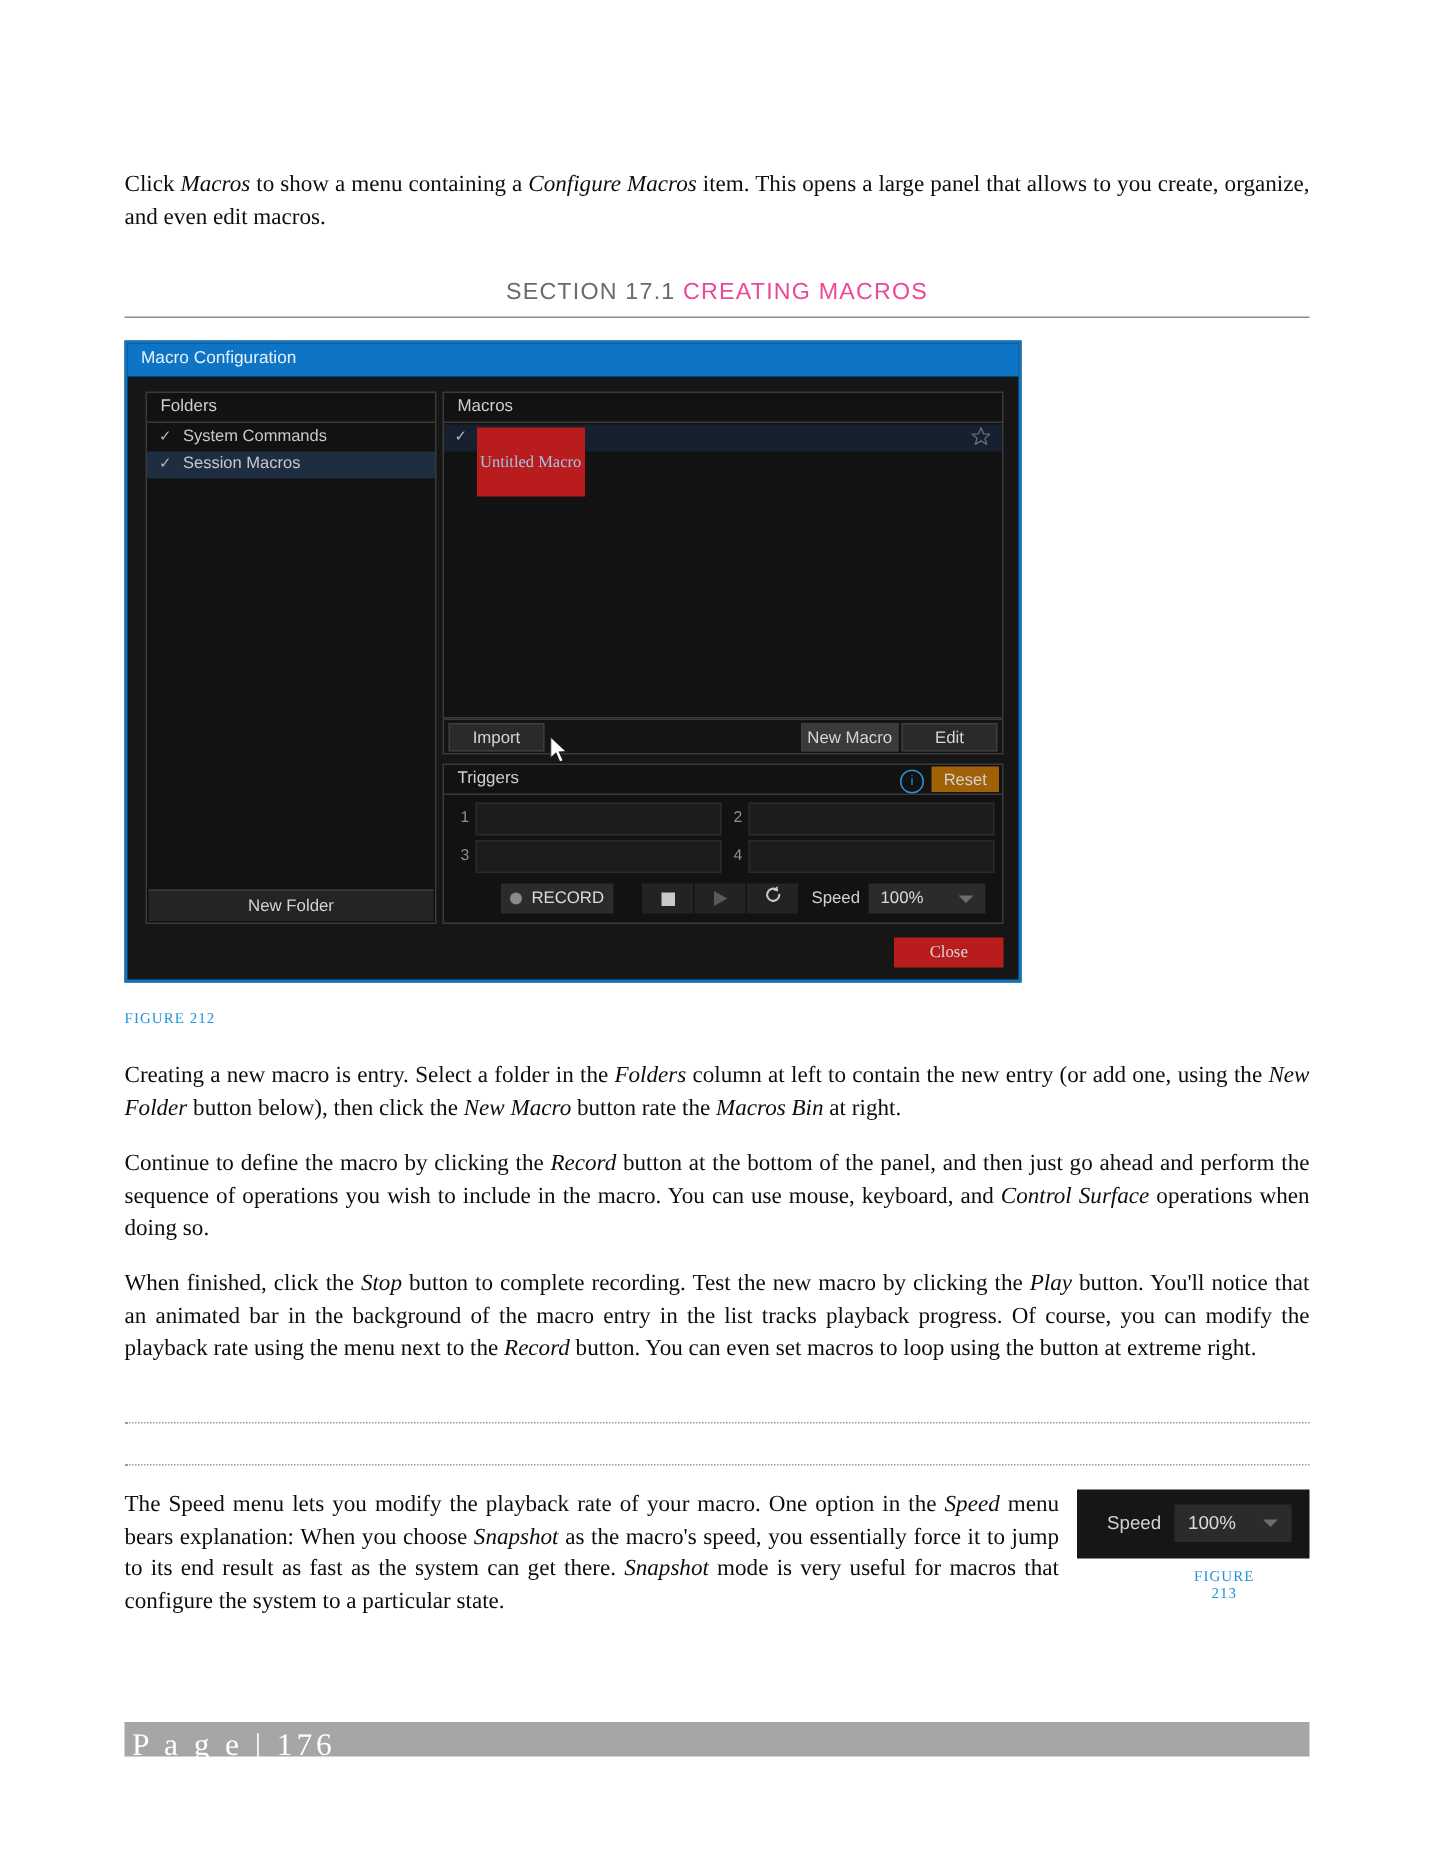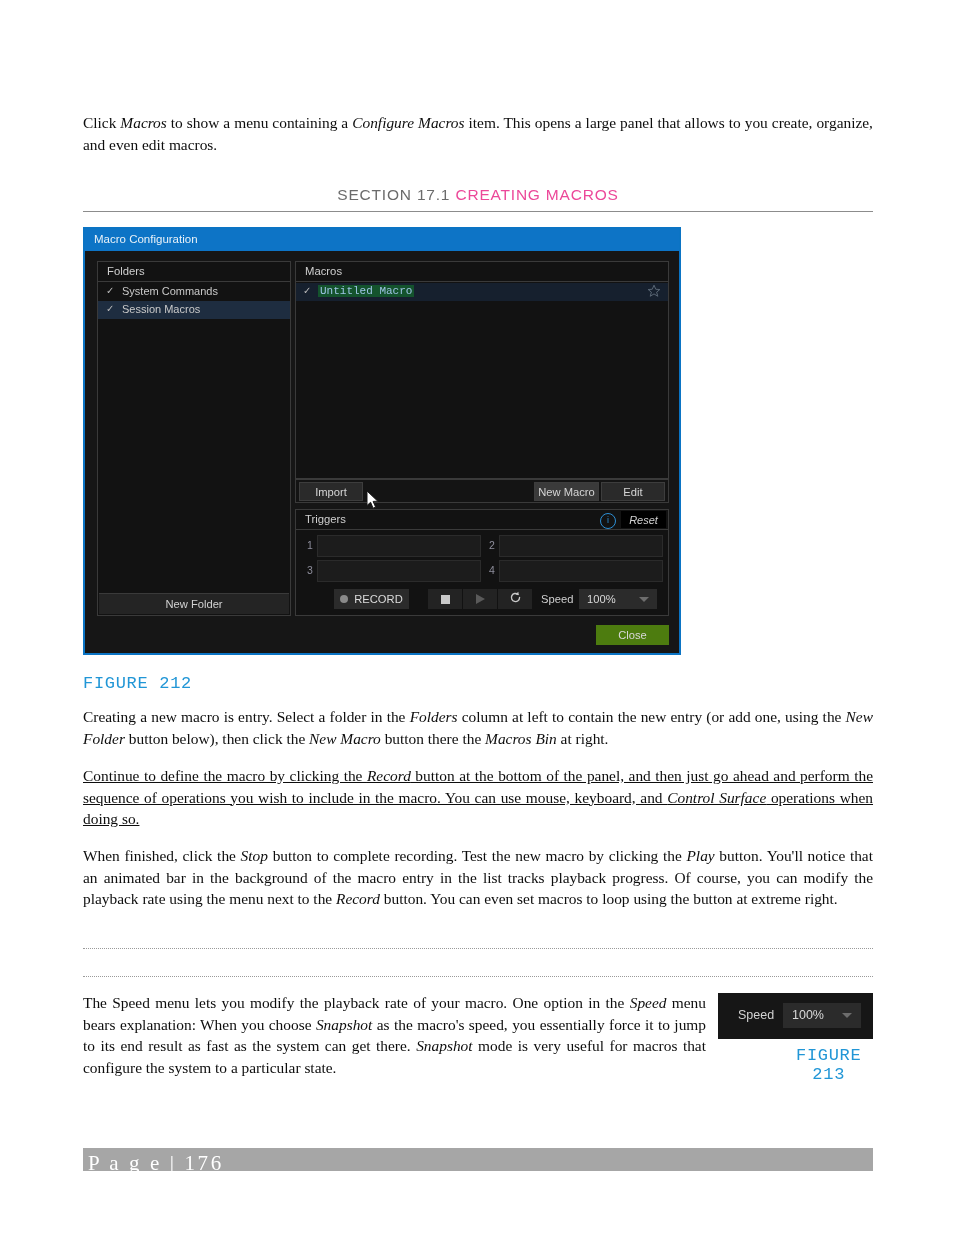--- a/index.html
+++ b/index.html
@@ -31,21 +31,21 @@
     font-family: "Liberation Serif", serif;
     font-size: 15.4px;
     line-height: 21.6px;
     text-align: justify;
     color: #0d0d0d;
   }
   .para i { font-style: italic; }
 
   #intro-para { top: 112px; }
   #para-creating { top: 706px; }
-  #para-continue { top: 765px; text-decoration: underline; }
+  #para-continue { top: 765px; }
   #para-finished { top: 845px; }
   #para-speed {
     top: 992px;
     width: 623px;
   }
 
   
   .section-head {
     position: absolute;
     left: 83px;
@@ -94,22 +94,22 @@
     left: 83px;
     top: 976px;
     width: 790px;
     height: 0;
     border-top: 1px dotted #9a9a9a;
   }
 
   
   .fig-caption {
     position: absolute;
-    font-family: Liberation Mono, monospace;
-    font-size: 17px;
+    font-family: Liberation Serif, serif;
+    font-size: 10px;
     letter-spacing: 0.7px;
     color: #2196d6;
   }
   #fig-212-caption { left: 83px; top: 674px; }
   #fig-213-caption { left: 796px; top: 1046px; text-align: center; }
 
   
   #footer-bar {
     position: absolute;
     left: 83px;
@@ -264,25 +264,25 @@
     left: 7px;
     top: 2px;
     font-size: 10px;
     color: #b9b9b9;
     font-family: "Liberation Sans", sans-serif;
   }
   #macro-row-name {
     position: absolute;
     left: 22px;
     top: 2px;
-    font-family: Liberation Mono, monospace;
+    font-family: Liberation Serif, serif;
     font-size: 11px;
     color: #9fc4e6;
-    background: #14532d;
-    padding: 0 2px;
+    background: #b91c1c;
+    padding: 17px 2px;
   }
   #macro-row-star {
     position: absolute;
     right: 7px;
     top: 1px;
     width: 14px;
     height: 14px;
   }
 
   
@@ -365,28 +365,27 @@
     font-size: 9px;
     line-height: 13px;
     text-align: center;
   }
   #triggers-reset-button {
     position: absolute;
     right: 2px;
     top: 1px;
     width: 45px;
     height: 17px;
-    background: #000000;
+    background: #a16207;
     font-family: "Liberation Sans", sans-serif;
     font-size: 11px;
     color: #d2d2d2;
     display: flex;
     align-items: center;
     justify-content: center;
-    font-style: italic;
   }
   .trigger-slot {
     position: absolute;
     height: 22px;
   }
   .trigger-num {
     position: absolute;
     left: 0;
     top: 4px;
     width: 12px;
@@ -492,22 +491,22 @@
     border-top: 5px solid #6d6d6d;
   }
 
   
   #close-button {
     position: absolute;
     right: 10px;
     bottom: 8px;
     width: 73px;
     height: 20px;
-    background: #4d7c0f;
-    font-family: Liberation Sans, sans-serif;
+    background: #b91c1c;
+    font-family: Liberation Serif, serif;
     font-size: 11.2px;
     color: #d8d8d8;
     display: flex;
     align-items: center;
     justify-content: center;
   }
 
   
   #fig-213 {
     position: absolute;
@@ -668,21 +667,21 @@
         </div>
       </div>
     </div>
 
     <div id="close-button">Close</div>
   </div>
 
   <div class="fig-caption" id="fig-212-caption">FIGURE 212</div>
 
   <div class="para" id="para-creating">
-    <span>Creating a new macro is entry.  Select a folder in the </span><i>Folders</i><span> column at left to contain the new entry (or add one, using the </span><i>New Folder</i><span> button below), then click the </span><i>New Macro</i><span> button there the </span><i>Macros Bin</i><span> at right.</span>
+    <span>Creating a new macro is entry.  Select a folder in the </span><i>Folders</i><span> column at left to contain the new entry (or add one, using the </span><i>New Folder</i><span> button below), then click the </span><i>New Macro</i><span> button rate the </span><i>Macros Bin</i><span> at right.</span>
   </div>
 
   <div class="para" id="para-continue">
     <span>Continue to define the macro by clicking the </span><i>Record</i><span> button at the bottom of the panel, and then just go ahead and perform the sequence of operations you wish to include in the macro.  You can use mouse, keyboard, and </span><i>Control Surface</i><span> operations when doing so.</span>
   </div>
 
   <div class="para" id="para-finished">
     <span>When finished, click the </span><i>Stop</i><span> button to complete recording. Test the new macro by clicking the </span><i>Play</i><span> button. You'll notice that an animated bar in the background of the macro entry in the list tracks playback progress. Of course, you can modify the playback rate using the menu next to the </span><i>Record</i><span> button.  You can even set macros to loop using the button at extreme right.</span>
   </div>
 

